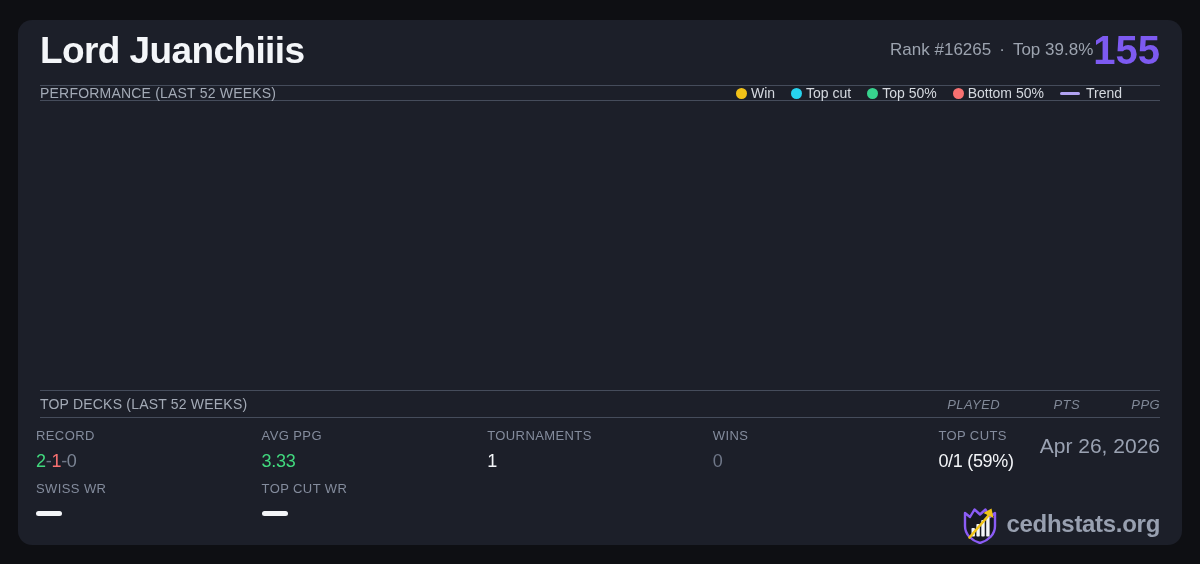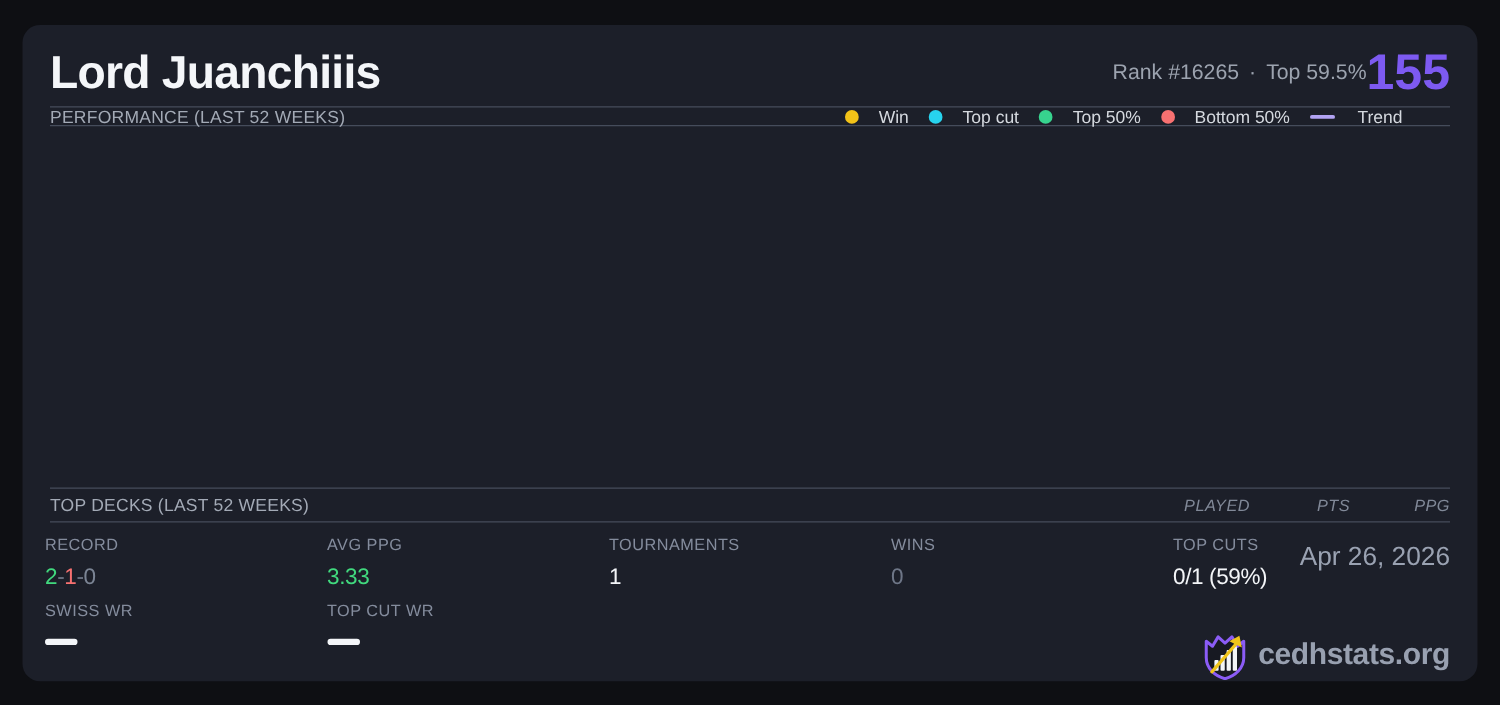--- a/index.html
+++ b/index.html
@@ -11,40 +11,40 @@
     overflow:hidden;
   }
   .card {
     position:absolute; left:18px; top:20px;
     width:1164px; height:525px;
     background:#1c1f29; border-radius:14px;
   }
   
   .card-header {
     height:65px; padding:10px 22px 0;
-    display:flex; align-items:center; justify-content:space-between;
+    display:flex; align-items:flex-start; justify-content:space-between;
   }
   .player-name {
     font-size:37px; font-weight:700; color:#f4f6f9; letter-spacing:-0.6px;
   }
   .header-right { display:flex; align-items:center; }
   .rank-line { color:#9ca3af; font-size:17px; display:flex; align-items:center; gap:8px; }
   .score { color:#7d5af1; font-size:40px; font-weight:700; line-height:1; }
   
   .section-bar {
     margin:0 22px;
     border-top:1px solid #454c5b; border-bottom:1px solid #454c5b;
     display:flex; align-items:center; justify-content:space-between;
   }
   .perf-bar { height:16px; }
   .decks-bar { height:28px; }
   .section-title { color:#a3aab6; font-size:14px; letter-spacing:0.2px; }
   
   .legend { display:flex; align-items:center; gap:16px; padding-right:38px; }
-  .legend-item { display:flex; align-items:center; gap:16px; color:#d5d9df; font-size:14px; }
+  .legend-item { display:flex; align-items:center; gap:4px; color:#d5d9df; font-size:14px; }
   .legend-dot { width:11px; height:11px; border-radius:50%; flex:0 0 auto; }
   .legend-line { width:20px; height:3px; border-radius:2px; flex:0 0 auto; margin-right:2px; }
   
   .chart-area { height:289px; margin:0 22px; }
   
   .deck-cols { display:flex; }
   .deck-col { width:80px; text-align:right; color:#818998; font-size:13px; letter-spacing:0.4px;font-style:italic; }
   
   .stats-grid {
     display:grid; grid-template-columns:repeat(5,1fr);
@@ -74,21 +74,21 @@
 <body>
 
 <div class="card">
 
   <div class="card-header">
     <div class="player-name">Lord Juanchiiis</div>
     <div class="header-right">
       <div class="rank-line">
         <span>Rank #16265</span>
         <span>·</span>
-        <span>Top 59.5%</span>
+        <span>Top 39.8%</span>
       </div>
       <div class="score">155</div>
     </div>
   </div>
 
   <div class="section-bar perf-bar">
     <span class="section-title">PERFORMANCE (LAST 52 WEEKS)</span>
     <div class="legend">
       <div class="legend-item">
         <span class="legend-dot" style="background: rgb(242, 194, 24);"></span>

